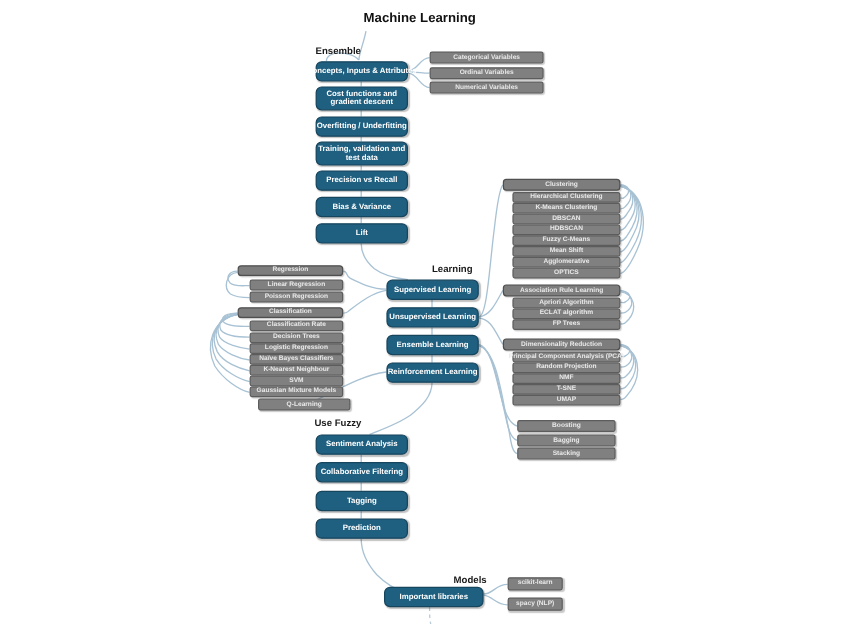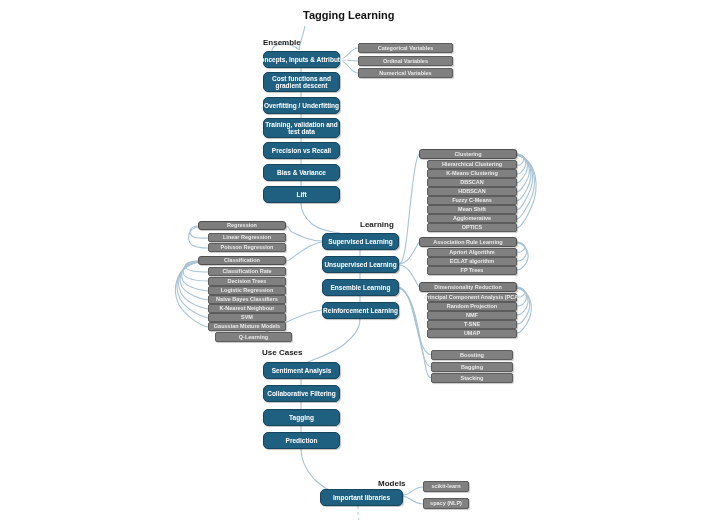--- a/index.html
+++ b/index.html
@@ -148,26 +148,26 @@
       <path d="M301,449 C301,460 306,470 314,479 C322,487 332,492 338,494"></path>
 
       <path d="M403,495 C411,495 413,487 423,487"></path>
       <path d="M403,496 C411,497 413,504 423,504"></path>
     </g>
     <g fill="none" stroke="#b9cbd8" stroke-width="1.1" stroke-dasharray="3,3">
       <path d="M358,506 C358,513 358,516 359,520"></path>
     </g>
   </svg>
 
-  <div id="title" style="left: 303px; top: 9px;">Tagging Learning</div>
+  <div id="title" style="left: 303px; top: 9px;">Machine Learning</div>
 
   <div id="nodes-layer">
       <div class="heading" style="left: 263px; top: 38px;">Ensemble</div>
       <div class="heading" style="left: 360px; top: 220px;">Learning</div>
-      <div class="heading" style="left: 262px; top: 348px;">Use Cases</div>
+      <div class="heading" style="left: 262px; top: 348px;">Use Fuzzy</div>
       <div class="heading" style="left: 378px; top: 479px;">Models</div>
       <div class="node blue" style="left: 263px; top: 51px; width: 77px; height: 17px;">Concepts, Inputs &amp; Attributes</div>
       <div class="node blue multiline" style="left: 263px; top: 72px; width: 77px; height: 20px;">Cost functions and gradient descent</div>
       <div class="node blue" style="left: 263px; top: 97px; width: 77px; height: 17px;">Overfitting / Underfitting</div>
       <div class="node blue multiline" style="left: 263px; top: 118px; width: 77px; height: 20px;">Training, validation and test data</div>
       <div class="node blue" style="left: 263px; top: 142px; width: 77px; height: 17px;">Precision vs Recall</div>
       <div class="node blue" style="left: 263px; top: 164px; width: 77px; height: 17px;">Bias &amp; Variance</div>
       <div class="node blue" style="left: 263px; top: 186px; width: 77px; height: 17px;">Lift</div>
       <div class="node gray" style="left: 358px; top: 43px; width: 95px; height: 10px;">Categorical Variables</div>
       <div class="node gray" style="left: 358px; top: 56px; width: 95px; height: 10px;">Ordinal Variables</div>

